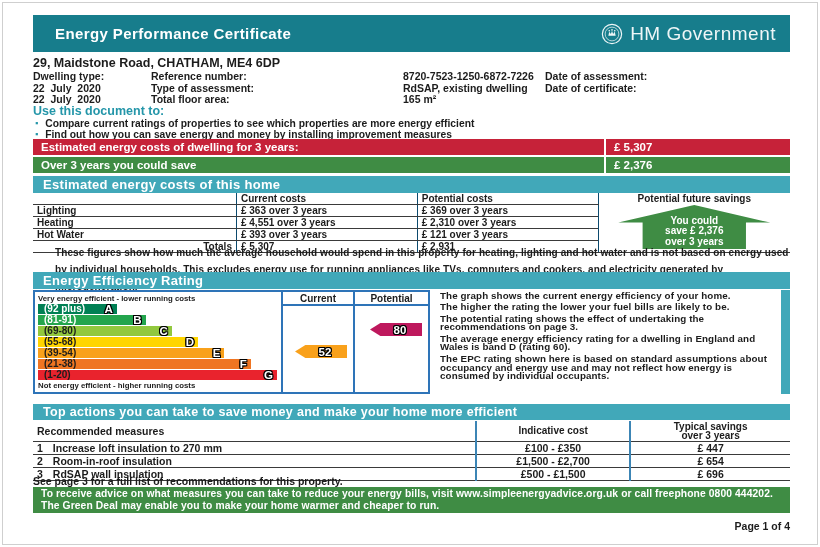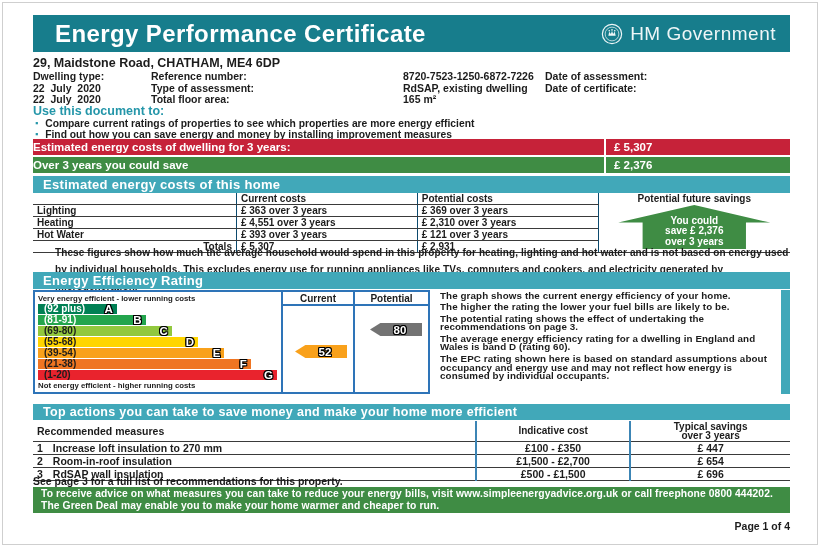--- a/index.html
+++ b/index.html
@@ -5,37 +5,37 @@
   html,body{margin:0;padding:0;}
   body{background:#fff;}
   .page{position:relative;width:820px;height:547px;background:#fff;overflow:hidden;
         font-family:"Liberation Sans",sans-serif;color:#1c1c1c;}
   .page-edge{position:absolute;inset:2px;border:1px solid #cfcfcf;pointer-events:none;}
   .content{position:absolute;left:33px;top:0;width:757px;height:547px;}
   .abs{position:absolute;left:0;right:0;}
 
   
   .hdr{top:15px;height:37px;background:#177d8c;display:flex;align-items:center;justify-content:space-between;}
-  .hdr-title{color:#fff;font-weight:bold;font-size:24px;letter-spacing:.4px;padding-left:22px;}
+  .hdr-title{color:#fff;font-weight:bold;font-size:15px;letter-spacing:.4px;padding-left:22px;}
   .hdr-logo{display:flex;align-items:center;gap:7px;padding-right:14px;color:#eef6f7;}
   .hdr-logo .crest{width:22px;height:22px;}
   .hdr-logo .logo-txt{font-size:19px;letter-spacing:.5px;}
 
   .address{top:56px;font-weight:bold;font-size:12.5px;}
 
   .details{top:71px;display:grid;grid-template-columns:118px 252px 142px 1fr;row-gap:0;font-size:10.5px;font-weight:bold;line-height:11.5px;}
   .d-val{white-space:pre-wrap;}
 
   .use-head{top:104px;color:#2496a9;font-weight:bold;font-size:12.5px;}
   .bullets{top:119px;font-size:10.3px;font-weight:bold;line-height:9.5px;}
   .bullet-row{display:flex;align-items:flex-start;gap:7px;margin-bottom:1px;}
   .bullet-glyph{color:#2496a9;font-size:9px;line-height:9.5px;padding-left:2px;}
 
   .sum-bar{height:16px;display:flex;color:#fff;font-weight:bold;font-size:11.5px;}
-  .sum-bar .lbl{flex:1;display:flex;align-items:center;padding-left:0;}
+  .sum-bar .lbl{flex:1;display:flex;align-items:center;padding-left:8px;}
   .sum-bar .val{width:176px;display:flex;align-items:center;padding-left:8px;border-left:2px solid #fff;}
   .bar-red{top:139px;}
   .bar-green{top:157px;}
 
   .teal-bar{background:#41a8b9;color:#fff;font-weight:bold;display:flex;align-items:center;padding-left:10px;letter-spacing:.3px;}
   .tb1{top:176px;height:17px;font-size:13px;}
   .tb2{top:272px;height:17px;font-size:13px;}
   .tb3{top:404px;height:16px;font-size:12.5px;}
 
   
@@ -238,21 +238,21 @@
           <div class="cap">Not energy efficient - higher running costs</div>
         </div>
         <div class="rate-col col-cur">
           <div class="col-head">Current</div>
           <div class="pointer ptr-cur" style="background-color: rgb(249, 161, 27);">
             <span class="num">52</span>
           </div>
         </div>
         <div class="rate-col col-pot">
           <div class="col-head">Potential</div>
-          <div class="pointer ptr-pot" style="background-color: #737373;">
+          <div class="pointer ptr-pot" style="background-color: #be185d;">
             <span class="num">80</span>
           </div>
         </div>
       </div>
       <div class="notes">
         <p>The graph shows the current energy efficiency of your home.</p>
         <p>The higher the rating the lower your fuel bills are likely to be.</p>
         <p>The potential rating shows the effect of undertaking the recommendations on page 3.</p>
         <p>The average energy efficiency rating for a dwelling in England and Wales is band D (rating 60).</p>
         <p>The EPC rating shown here is based on standard assumptions about occupancy and energy use and may not reflect how energy is consumed by individual occupants.</p>

